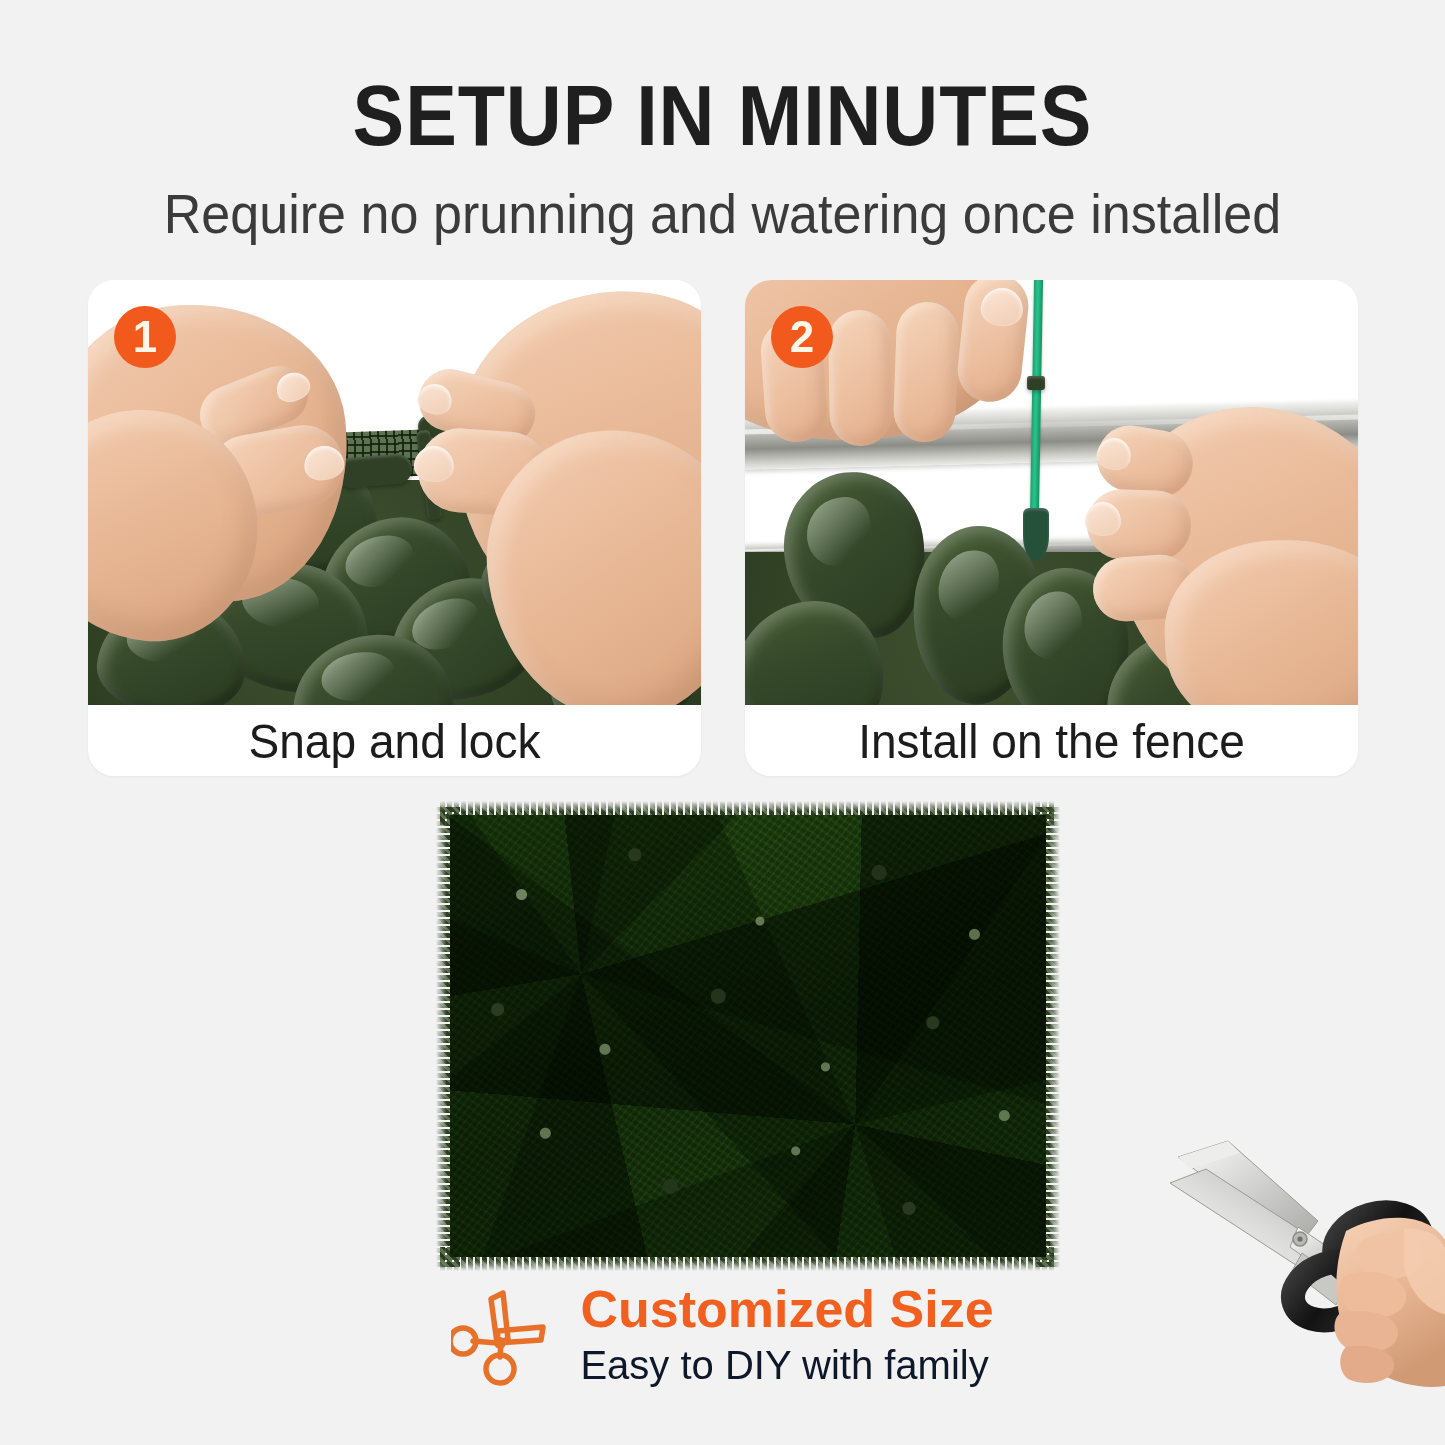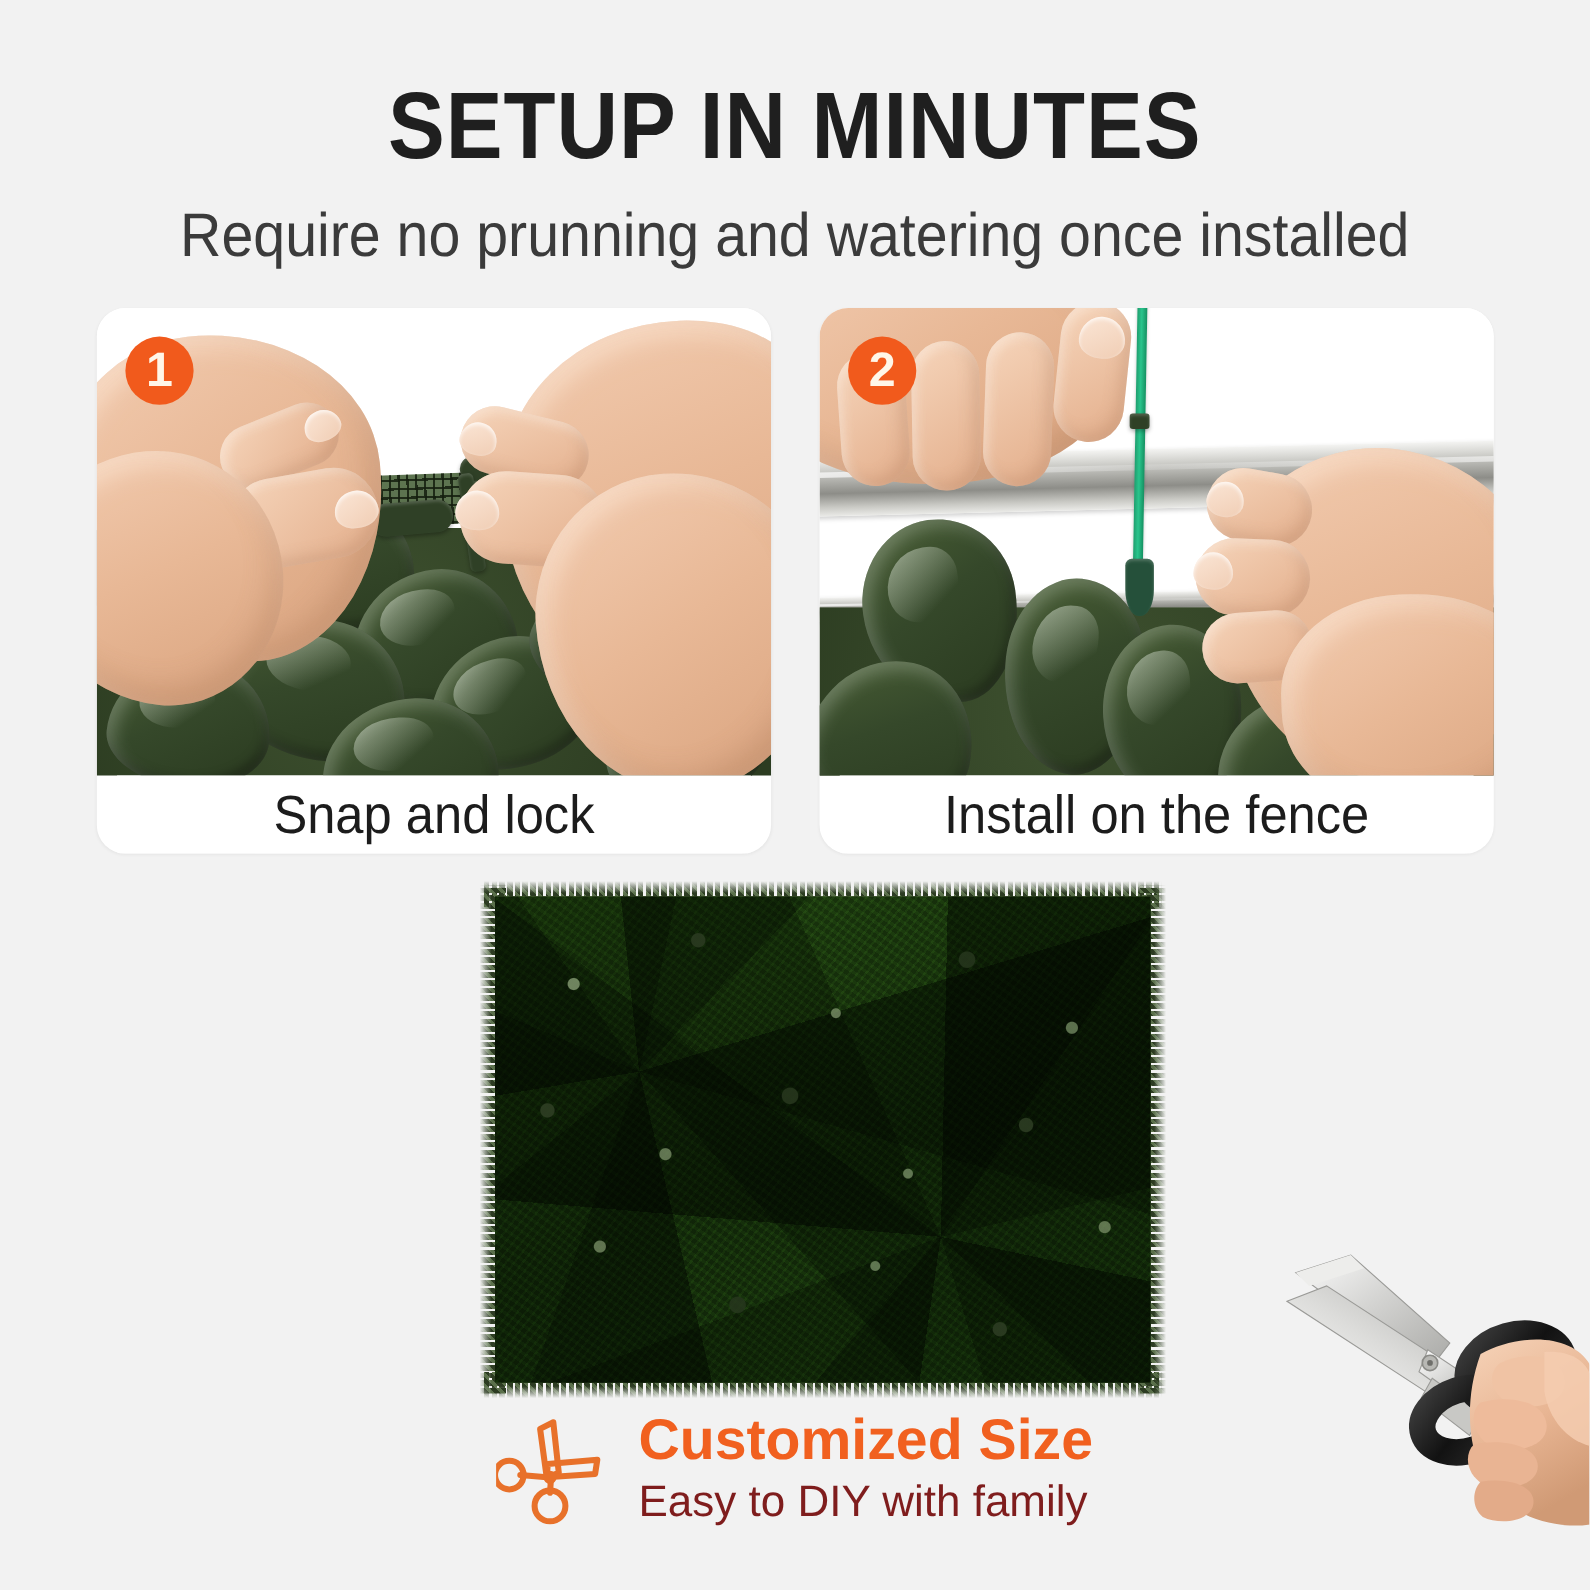--- a/index.html
+++ b/index.html
@@ -260,21 +260,21 @@
   #customized-title {
     font-family:"Liberation Sans Narrow","Liberation Sans", sans-serif;
     font-weight:bold;
     font-size:52px;
     color:#f1601f;
     line-height:1.05;
     letter-spacing:0px;
   }
   #customized-subtitle {
     font-size:40px;
-    color:#7f1d1d;
+    color:#0f172a;
     line-height:1.2;
     margin-top:4px;
     font-family:"Liberation Sans Narrow","Liberation Sans", sans-serif;
   }
 </style>
 </head>
 <body>
 
 <div id="header">
   <div id="main-title">SETUP IN MINUTES</div>

